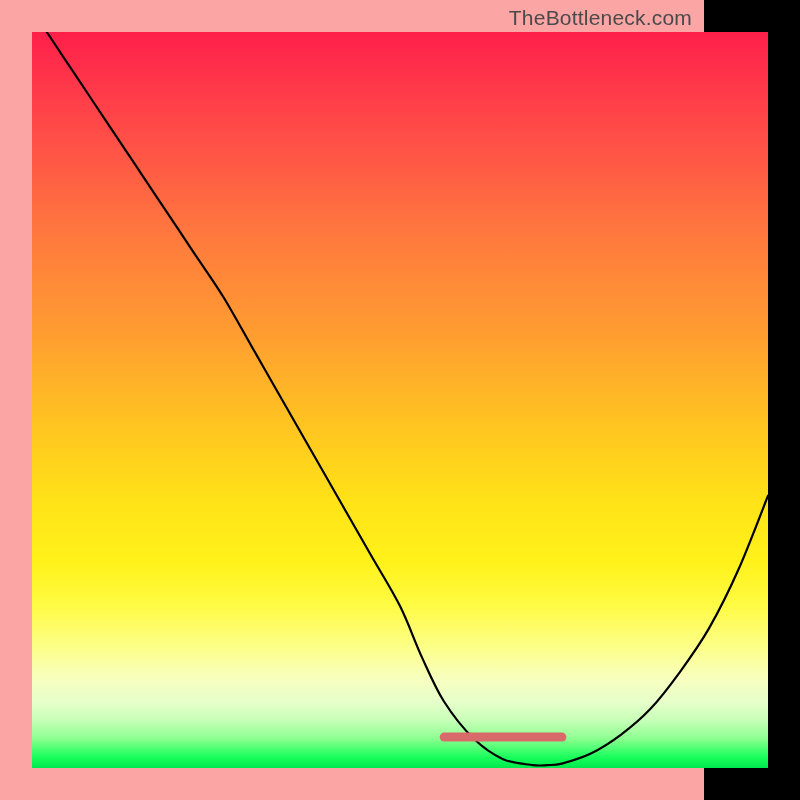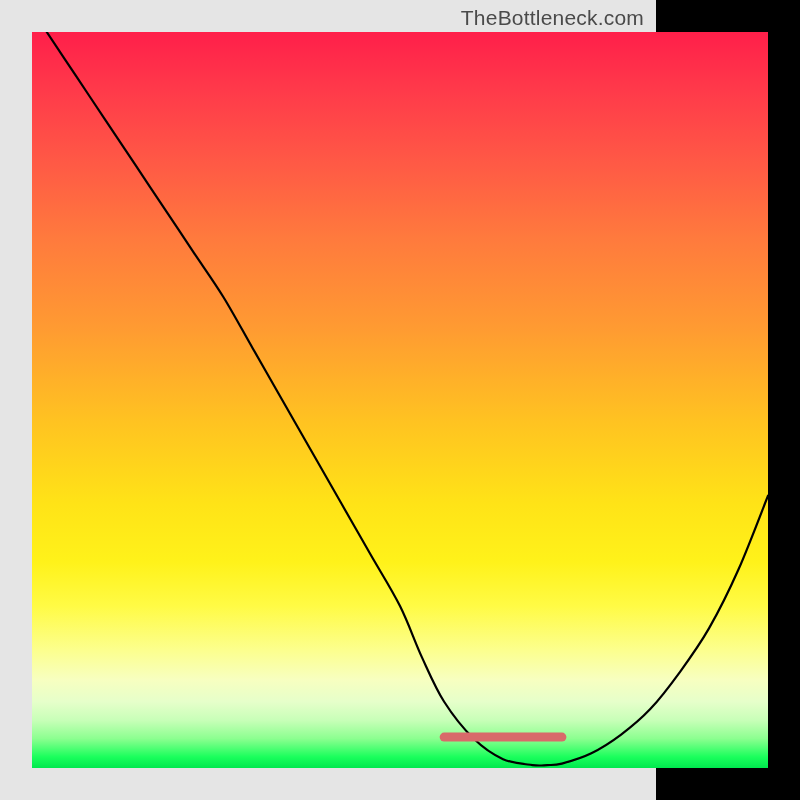--- a/index.html
+++ b/index.html
@@ -10,21 +10,22 @@
     background: #000;
     overflow: hidden;
     font-family: Arial, Helvetica, sans-serif;
   }
   .frame {
     position: absolute;
     left: 0;
     top: 0;
     width: 656px;
     height: 800px;
-    background: #e5e5e5;
+    background: #fca5a5;
+    padding-left: 48px;
   }
   .plot {
     position: absolute;
     left: 32px;
     top: 32px;
     width: 736px;
     height: 736px;
     
     background: linear-gradient(to bottom,
       #ff1f4a 0%,

